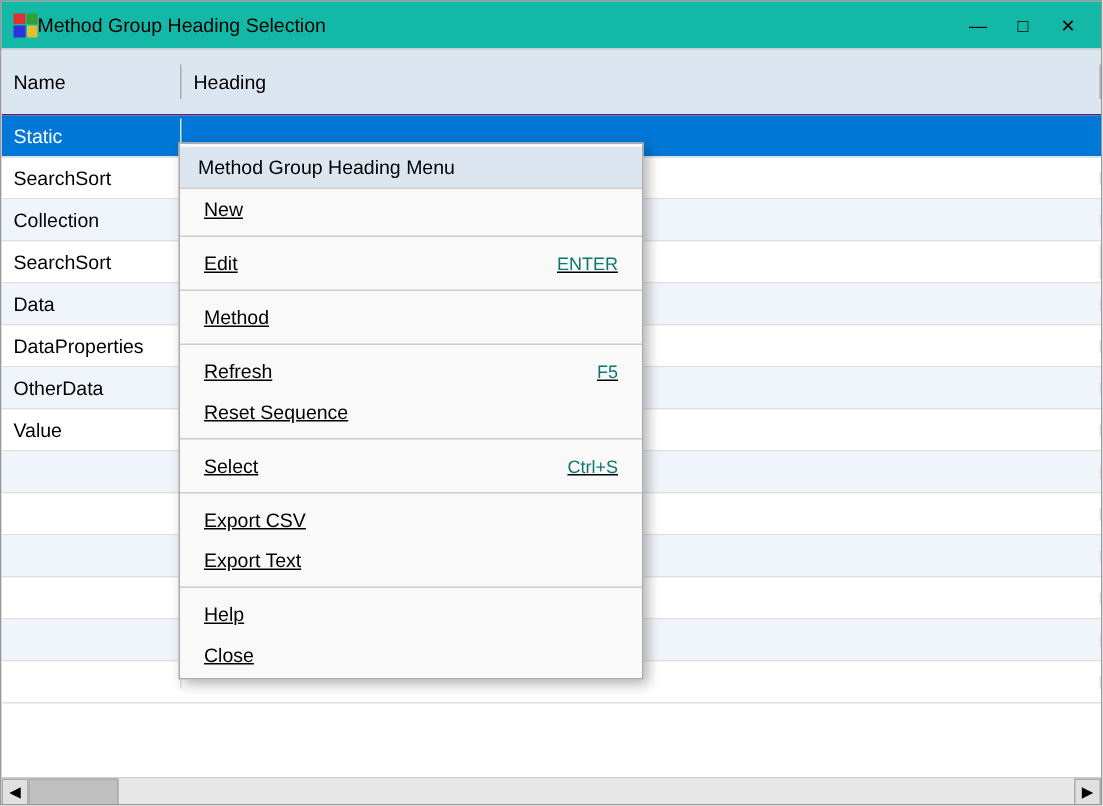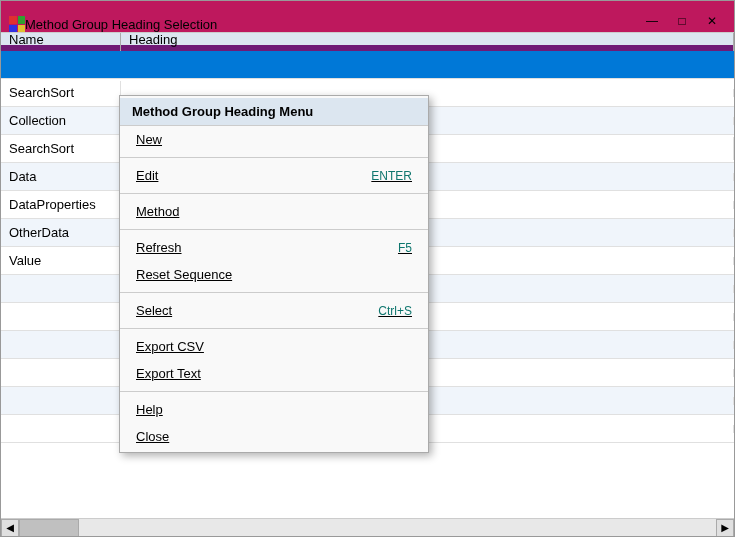--- a/index.html
+++ b/index.html
@@ -16,24 +16,24 @@
     .window {
       width: 735px;
       height: 537px;
       background: #f0f0f0;
       border: 1px solid #999;
       display: flex;
       flex-direction: column;
     }
 
     .title-bar {
-      background: #be185d;
+      background: #14b8a6;
       height: 32px;
       display: flex;
-      align-items: flex-end;
+      align-items: center;
       padding: 0 8px;
       border-bottom: 1px solid #ccc;
       flex-shrink: 0;
     }
 
     .title-bar-title {
       flex: 1;
       font-size: 13px;
       color: #000;
     }
@@ -69,22 +69,22 @@
     .table-container {
       flex: 1;
       background: #fff;
       overflow: hidden;
       position: relative;
     }
 
     .table-header {
       display: flex;
       background: #dce6f0;
-      border-bottom: 6px solid #701a75;
-      height: 18px;
+      border-bottom: 1px solid #701a75;
+      height: 44px;
       align-items: center;
     }
 
     .th {
       padding: 4px 8px;
       font-weight: normal;
       color: #000;
       border-right: 1px solid #aaa;
     }
 
@@ -179,21 +179,21 @@
       background: #f9f9f9;
       border: 1px solid #aaa;
       box-shadow: 3px 3px 8px rgba(0,0,0,0.3);
       z-index: 100;
       padding: 2px 0;
     }
 
     .menu-title {
       background: #dce6f0;
       padding: 6px 12px;
-      font-weight: bold;
+      font-weight: normal;
       font-size: 13px;
       color: #000;
       border-bottom: 1px solid #ccc;
     }
 
     .menu-item {
       padding: 6px 16px;
       display: flex;
       justify-content: space-between;
       align-items: center;
@@ -249,20 +249,21 @@
 
   <div class="content">
 
     <div class="table-container">
       <div class="table-header">
         <div class="th th-name">Name</div>
         <div class="th th-heading">Heading</div>
       </div>
       <div class="table-body">
         <div class="table-row selected">
+          <div class="td td-name">Static</div>
         </div>
         <div class="table-row">
           <div class="td td-name">SearchSort</div>
           <div class="td td-heading"></div>
         </div>
         <div class="table-row alt">
           <div class="td td-name">Collection</div>
           <div class="td td-heading"></div>
         </div>
         <div class="table-row">

